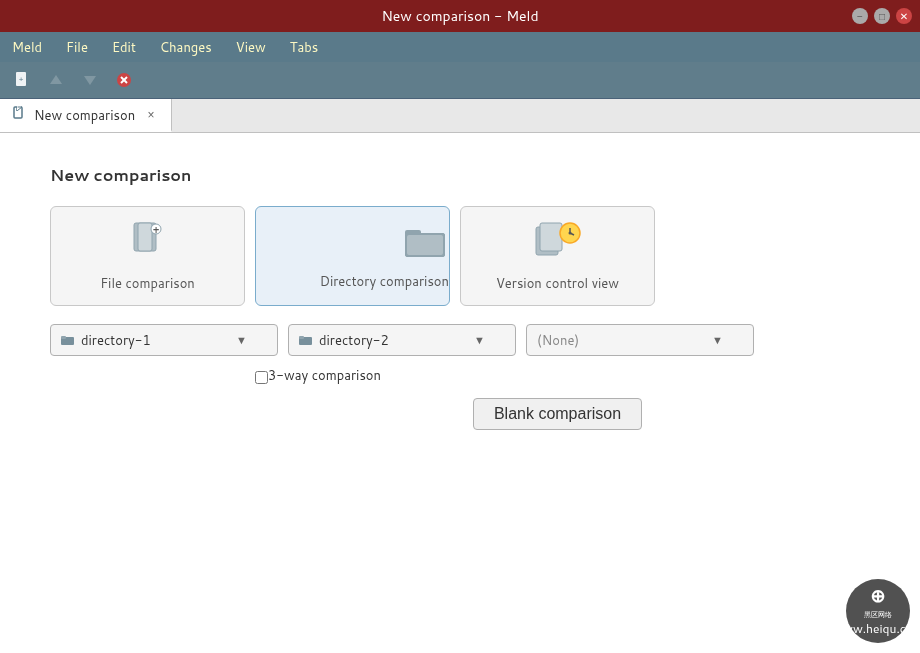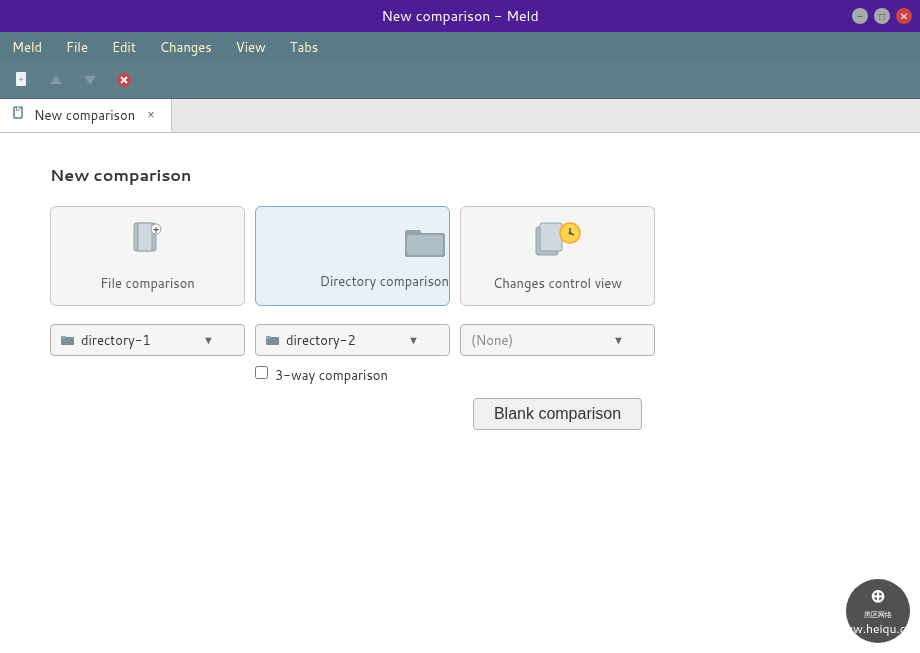--- a/index.html
+++ b/index.html
@@ -7,21 +7,21 @@
       width: 920px;
       height: 653px;
       font-family: "Cantarell", "Ubuntu", sans-serif;
       font-size: 14px;
       background: #f0f0f0;
       overflow: hidden;
     }
 
     
     .titlebar {
-      background: #4c1d95;
+      background: #7f1d1d;
       color: #fff;
       text-align: center;
       padding: 6px 0;
       font-size: 14px;
       position: relative;
       user-select: none;
     }
     .titlebar-controls {
       position: absolute;
       right: 8px;
@@ -161,22 +161,22 @@
     .dropdowns-row {
       display: flex;
       align-items: center;
       gap: 10px;
       margin-bottom: 10px;
     }
 
     
     .checkbox-row {
       display: flex;
-      align-items: flex-start;
-      gap: 7px;
+      align-items: flex-end;
+      gap: 0;
       margin-left: 205px;
       margin-bottom: 14px;
     }
     .checkbox-row input[type="checkbox"] { cursor: pointer; }
     .checkbox-row label { font-size: 13px; color: #333; cursor: pointer; }
 
     
     .action-buttons {
       display: flex;
       gap: 10px;
@@ -213,21 +213,21 @@
       align-items: center;
       justify-content: center;
       color: #fff;
       font-size: 8px;
       text-align: center;
     }
 
     
     .custom-select {
       position: relative;
-      width: 195px;
+      width: 228px;
     }
     .custom-select-display {
       width: 100%;
       padding: 6px 30px 6px 10px;
       border: 1px solid #b0b0b0;
       border-radius: 4px;
       background: #f5f5f5;
       font-size: 13px;
       color: #333;
       cursor: pointer;
@@ -335,21 +335,21 @@
 
           <rect x="2" y="6" width="22" height="28" rx="2" fill="#b0bec5" stroke="#90a4ae" stroke-width="1"></rect>
           <rect x="6" y="2" width="22" height="28" rx="2" fill="#cfd8dc" stroke="#90a4ae" stroke-width="1"></rect>
 
           <circle cx="36" cy="12" r="10" fill="#ffd54f" stroke="#f9a825" stroke-width="1.5"></circle>
           <line x1="36" y1="7" x2="36" y2="12" stroke="#555" stroke-width="1.5"></line>
           <line x1="36" y1="12" x2="40" y2="14" stroke="#555" stroke-width="1.5"></line>
           <circle cx="36" cy="12" r="1.5" fill="#555"></circle>
         </svg>
       </span>
-      <span class="card-label">Changes control view</span>
+      <span class="card-label">Version control view</span>
     </div>
 
   </div>
 
   <div class="dropdowns-row">
 
     <div class="custom-select">
       <div class="custom-select-display">
         <svg width="14" height="12" viewBox="0 0 14 12">
           <rect x="0" y="3" width="13" height="8" rx="1" fill="#78909c"></rect>

